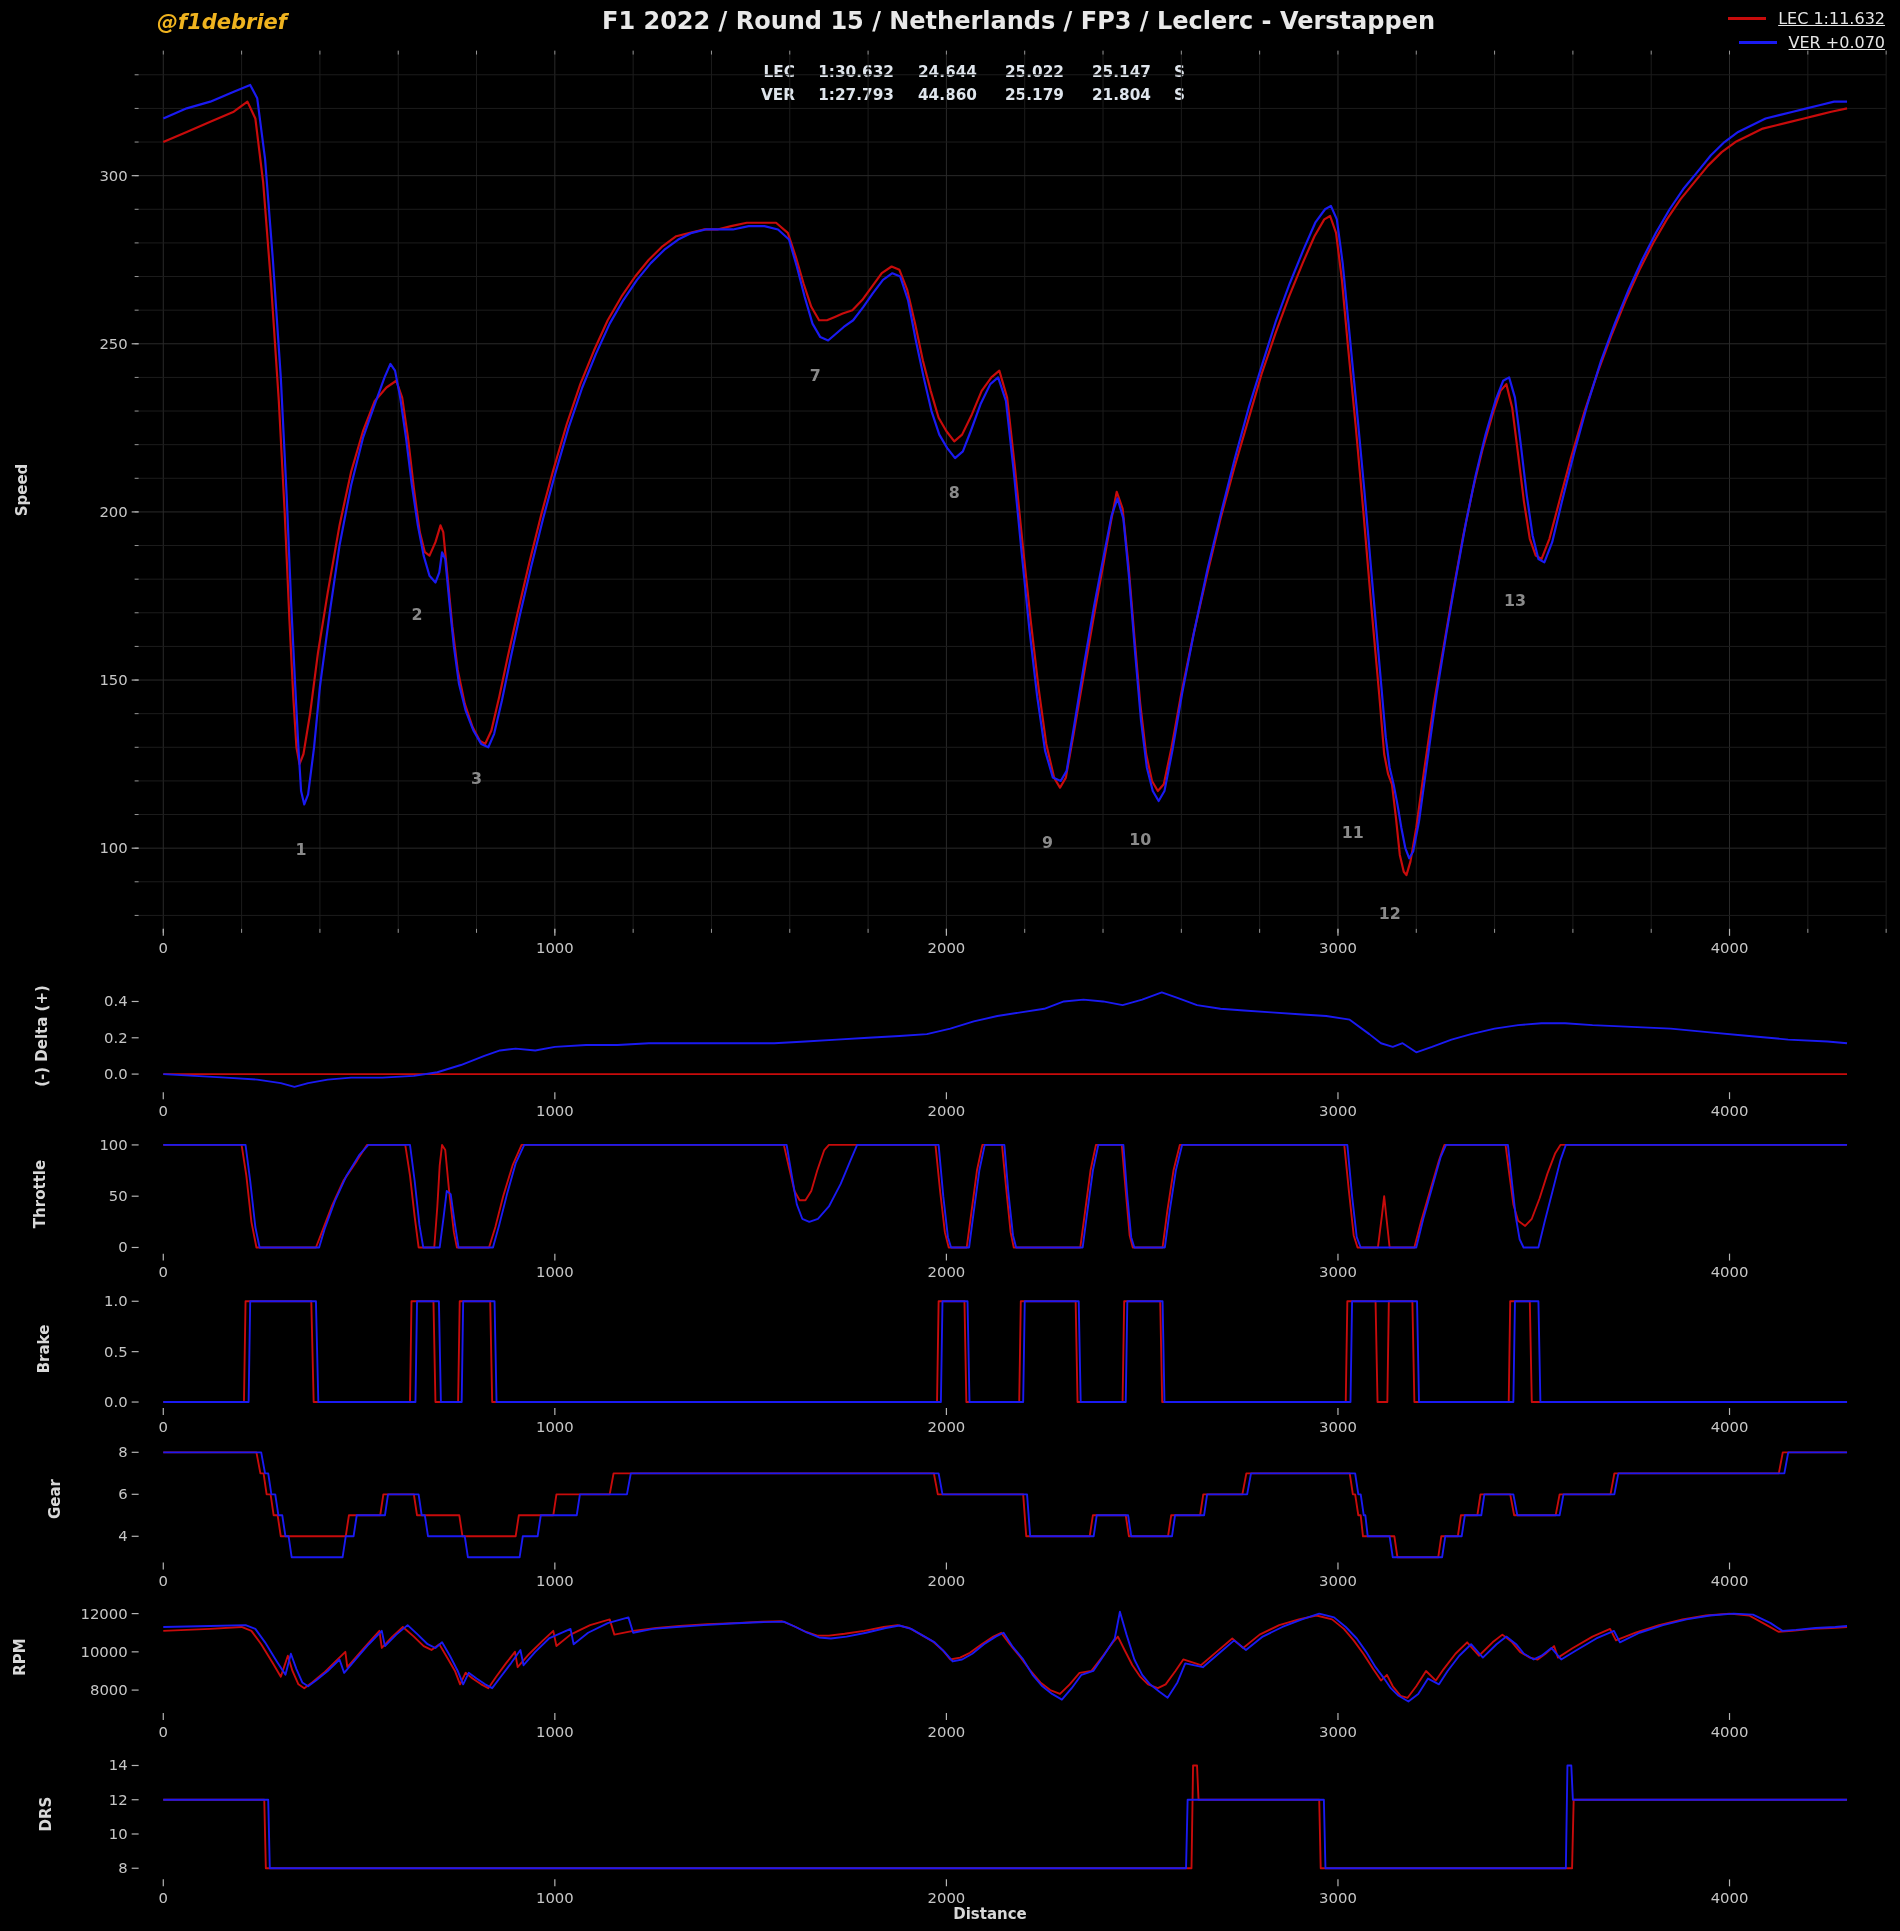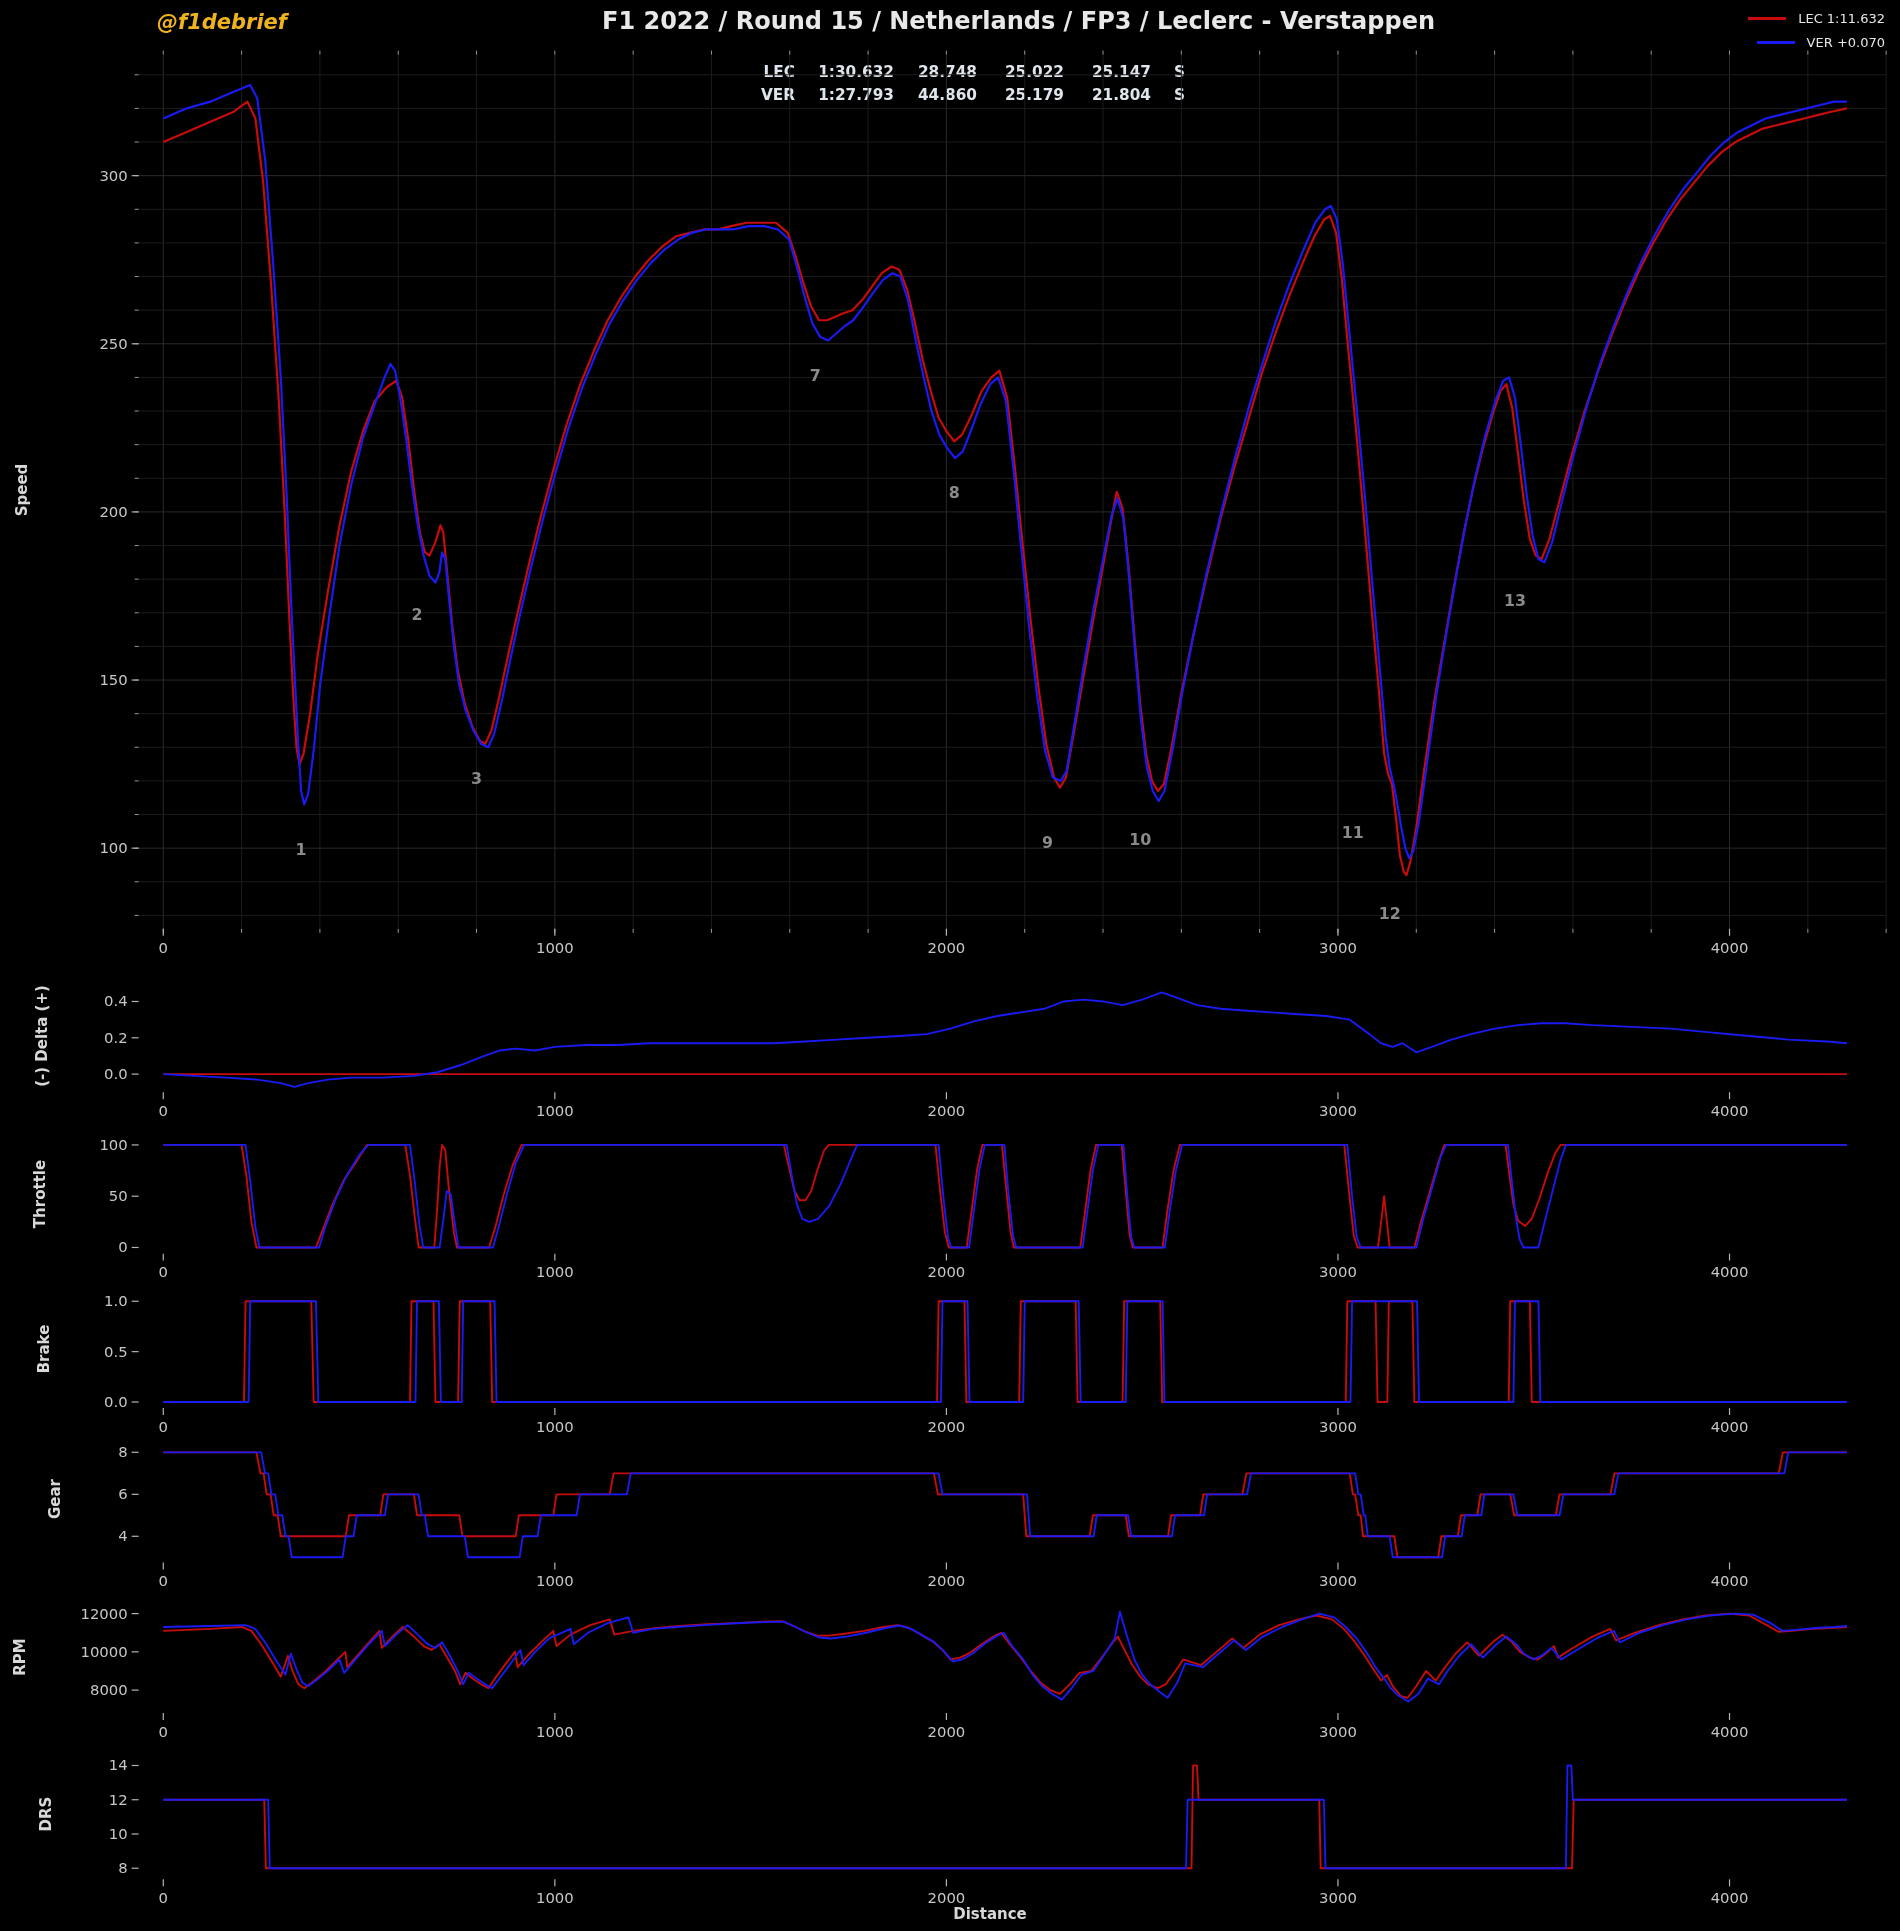--- a/index.html
+++ b/index.html
@@ -5,21 +5,21 @@
   html,body{margin:0;padding:0;background:#000;}
   body{width:1901px;height:1932px;position:relative;overflow:hidden;
        font-family:"DejaVu Sans","Liberation Sans",sans-serif;}
   .watermark{position:absolute;left:129px;top:10px;font-size:21px;font-weight:bold;
              font-style:italic;color:#efb31f;margin-left:28px;}
   .title{position:absolute;left:136px;right:0;top:7px;text-align:center;
          font-size:24px;font-weight:bold;color:#e8e8e8;}
   .legend{position:absolute;top:6px;right:16px;display:flex;flex-direction:column;}
   .legend-entry{display:flex;align-items:center;justify-content:flex-end;gap:12px;height:24px;}
   .legend-swatch{width:38px;height:0;border-top:3px solid #fff;}
-  .legend-label{font-size:13px;color:#e6e6e6;}
+  .legend-label{font-size:16px;color:#e6e6e6;text-decoration:underline;}
   .sector-table{position:absolute;left:747px;top:61px;}
   .sector-row{display:flex;height:23px;line-height:23px;}
   .sector-cell{font-size:15.3px;font-weight:bold;color:#dfe5ec;text-align:right;}
   .c0{width:48px}.c1{width:99px}.c2{width:83px}.c3{width:87px}.c4{width:87px}.c5{width:34px}
   #plot{position:absolute;left:0;top:0;}
   .tick{fill:#c6c6c6;font-size:15px;text-anchor:middle;}
   .tick-end{fill:#c6c6c6;font-size:15px;text-anchor:end;}
   .corner{fill:#8a8a8a;font-size:16px;font-weight:bold;text-anchor:middle;}
   .ylabel{position:absolute;width:198px;text-align:center;transform:rotate(-90deg);
           font-size:15px;font-weight:bold;color:#d8d8d8;}
@@ -43,21 +43,21 @@
   <div class="legend-entry">
     <span class="legend-swatch" id="sw1" style="border-top-color: rgb(26, 26, 242);"></span>
     <span class="legend-label">VER +0.070</span>
   </div>
 </div>
 
 <div class="sector-table">
   <div class="sector-row">
     <span class="sector-cell c0">LEC</span>
     <span class="sector-cell c1">1:30.632</span>
-    <span class="sector-cell c2">28.748</span>
+    <span class="sector-cell c2">24.644</span>
     <span class="sector-cell c3">25.022</span>
     <span class="sector-cell c4">25.147</span>
     <span class="sector-cell c5">S</span>
   </div>
   <div class="sector-row">
     <span class="sector-cell c0">VER</span>
     <span class="sector-cell c1">1:27.793</span>
     <span class="sector-cell c2">44.860</span>
     <span class="sector-cell c3">25.179</span>
     <span class="sector-cell c4">21.804</span>

